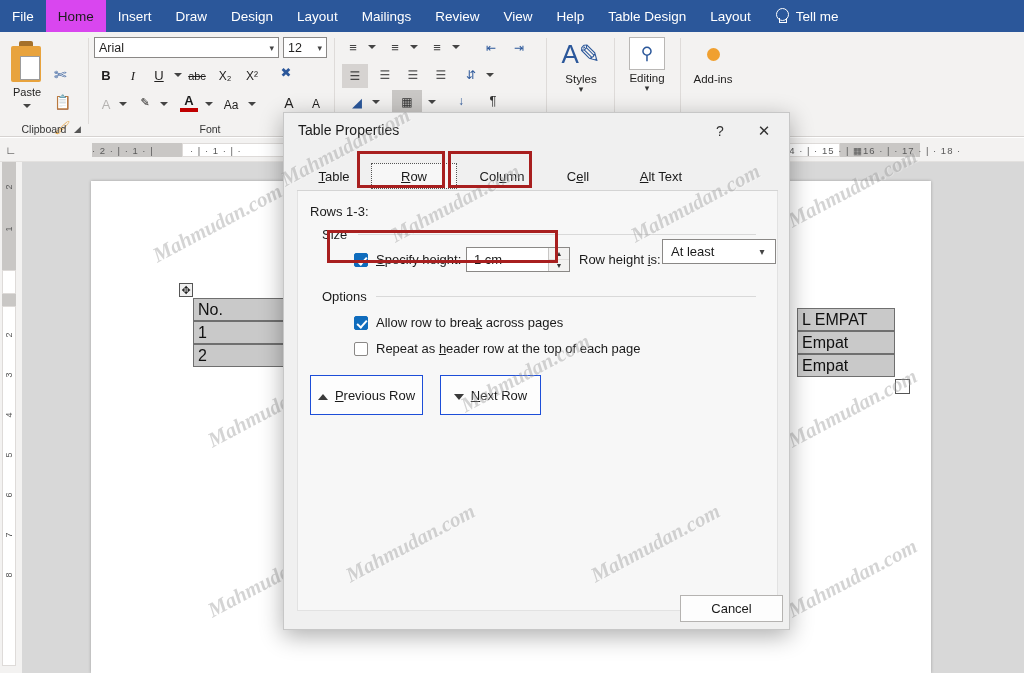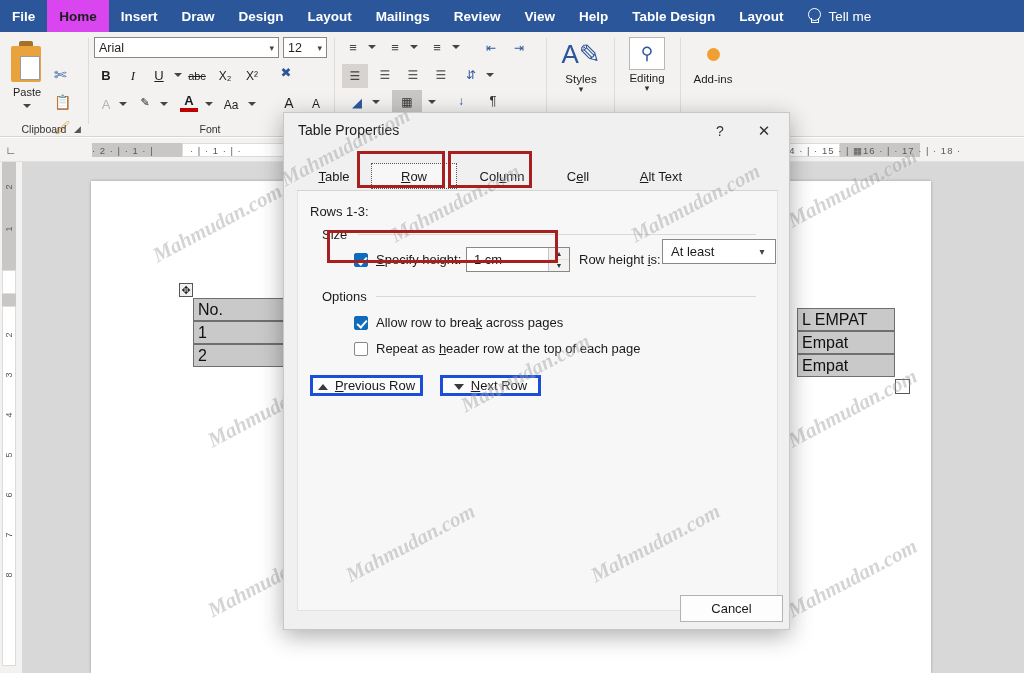--- a/index.html
+++ b/index.html
@@ -10,21 +10,21 @@
   }
   #root { position: relative; width: 1024px; height: 673px; }
 
   
   .tabbar {
     position: absolute; left: 0; top: 0; width: 1024px; height: 32px;
     background: #2b579a; display: flex; align-items: stretch;
   }
   .tab {
     display: flex; align-items: center; padding: 8px 12px;
-    color: #ffffff; font-size: 13.5px; white-space: nowrap; cursor: default; font-weight: bold;
+    color: #ffffff; font-size: 13.5px; white-space: nowrap; cursor: default;
   }
   .tab.active {
     background: #d946ef; color: #1e1e1e;
   }
   .tellme { display: flex; align-items: center; gap: 7px; padding: 0 12px; color:#fff; font-size:13.5px;}
   .bulb { width: 14px; height: 16px; position: relative; display:inline-block; }
   .bulb::before {
     content:""; position:absolute; left:1px; top:0; width:11px; height:11px;
     border:1.6px solid #fff; border-radius:50%;
   }
@@ -165,21 +165,21 @@
   .spinwrap{position:absolute;height:25px;border:1px solid #8a8886;background:#fff;display:flex;}
   .spinval{flex:1;display:flex;align-items:center;padding-left:7px;font-size:13px;color:#1a1a1a;}
   .spinbtns{width:21px;border-left:1px solid #c8c6c4;display:flex;flex-direction:column;background:#f3f2f1;}
   .spinb{flex:1;display:flex;align-items:center;justify-content:center;font-size:7px;color:#333;}
   .spinb:first-child{border-bottom:1px solid #e1dfdd;}
 
   .combo{position:absolute;height:25px;border:1px solid #8a8886;background:#fff;display:flex;align-items:center;}
   .combo .cv{flex:1;padding-left:8px;font-size:13px;color:#1a1a1a;}
   .combo .ca{width:26px;text-align:center;font-size:10px;color:#444;}
 
-  .navbtn{position:absolute;height:21px;border:3px solid #1d4ed8;background:#fdfdfd;
+  .navbtn{position:absolute;height:40px;border:1px solid #1d4ed8;background:#fdfdfd;
     display:flex;align-items:center;justify-content:center;gap:7px;font-size:13px;color:#1a1a1a;}
   .tri-up::before{content:"";border-left:5px solid transparent;border-right:5px solid transparent;
     border-bottom:6px solid #3a3a3a;display:inline-block;}
   .tri-dn::before{content:"";border-left:5px solid transparent;border-right:5px solid transparent;
     border-top:6px solid #3a3a3a;display:inline-block;}
 
   .footbtn{position:absolute;width:103px;height:27px;border:1px solid #b5b3b1;background:#fdfdfd;
     display:flex;align-items:center;justify-content:center;font-size:13px;color:#1a1a1a;}
   .footbtn.primary{border:1.5px solid #7aa7d4;}
 

